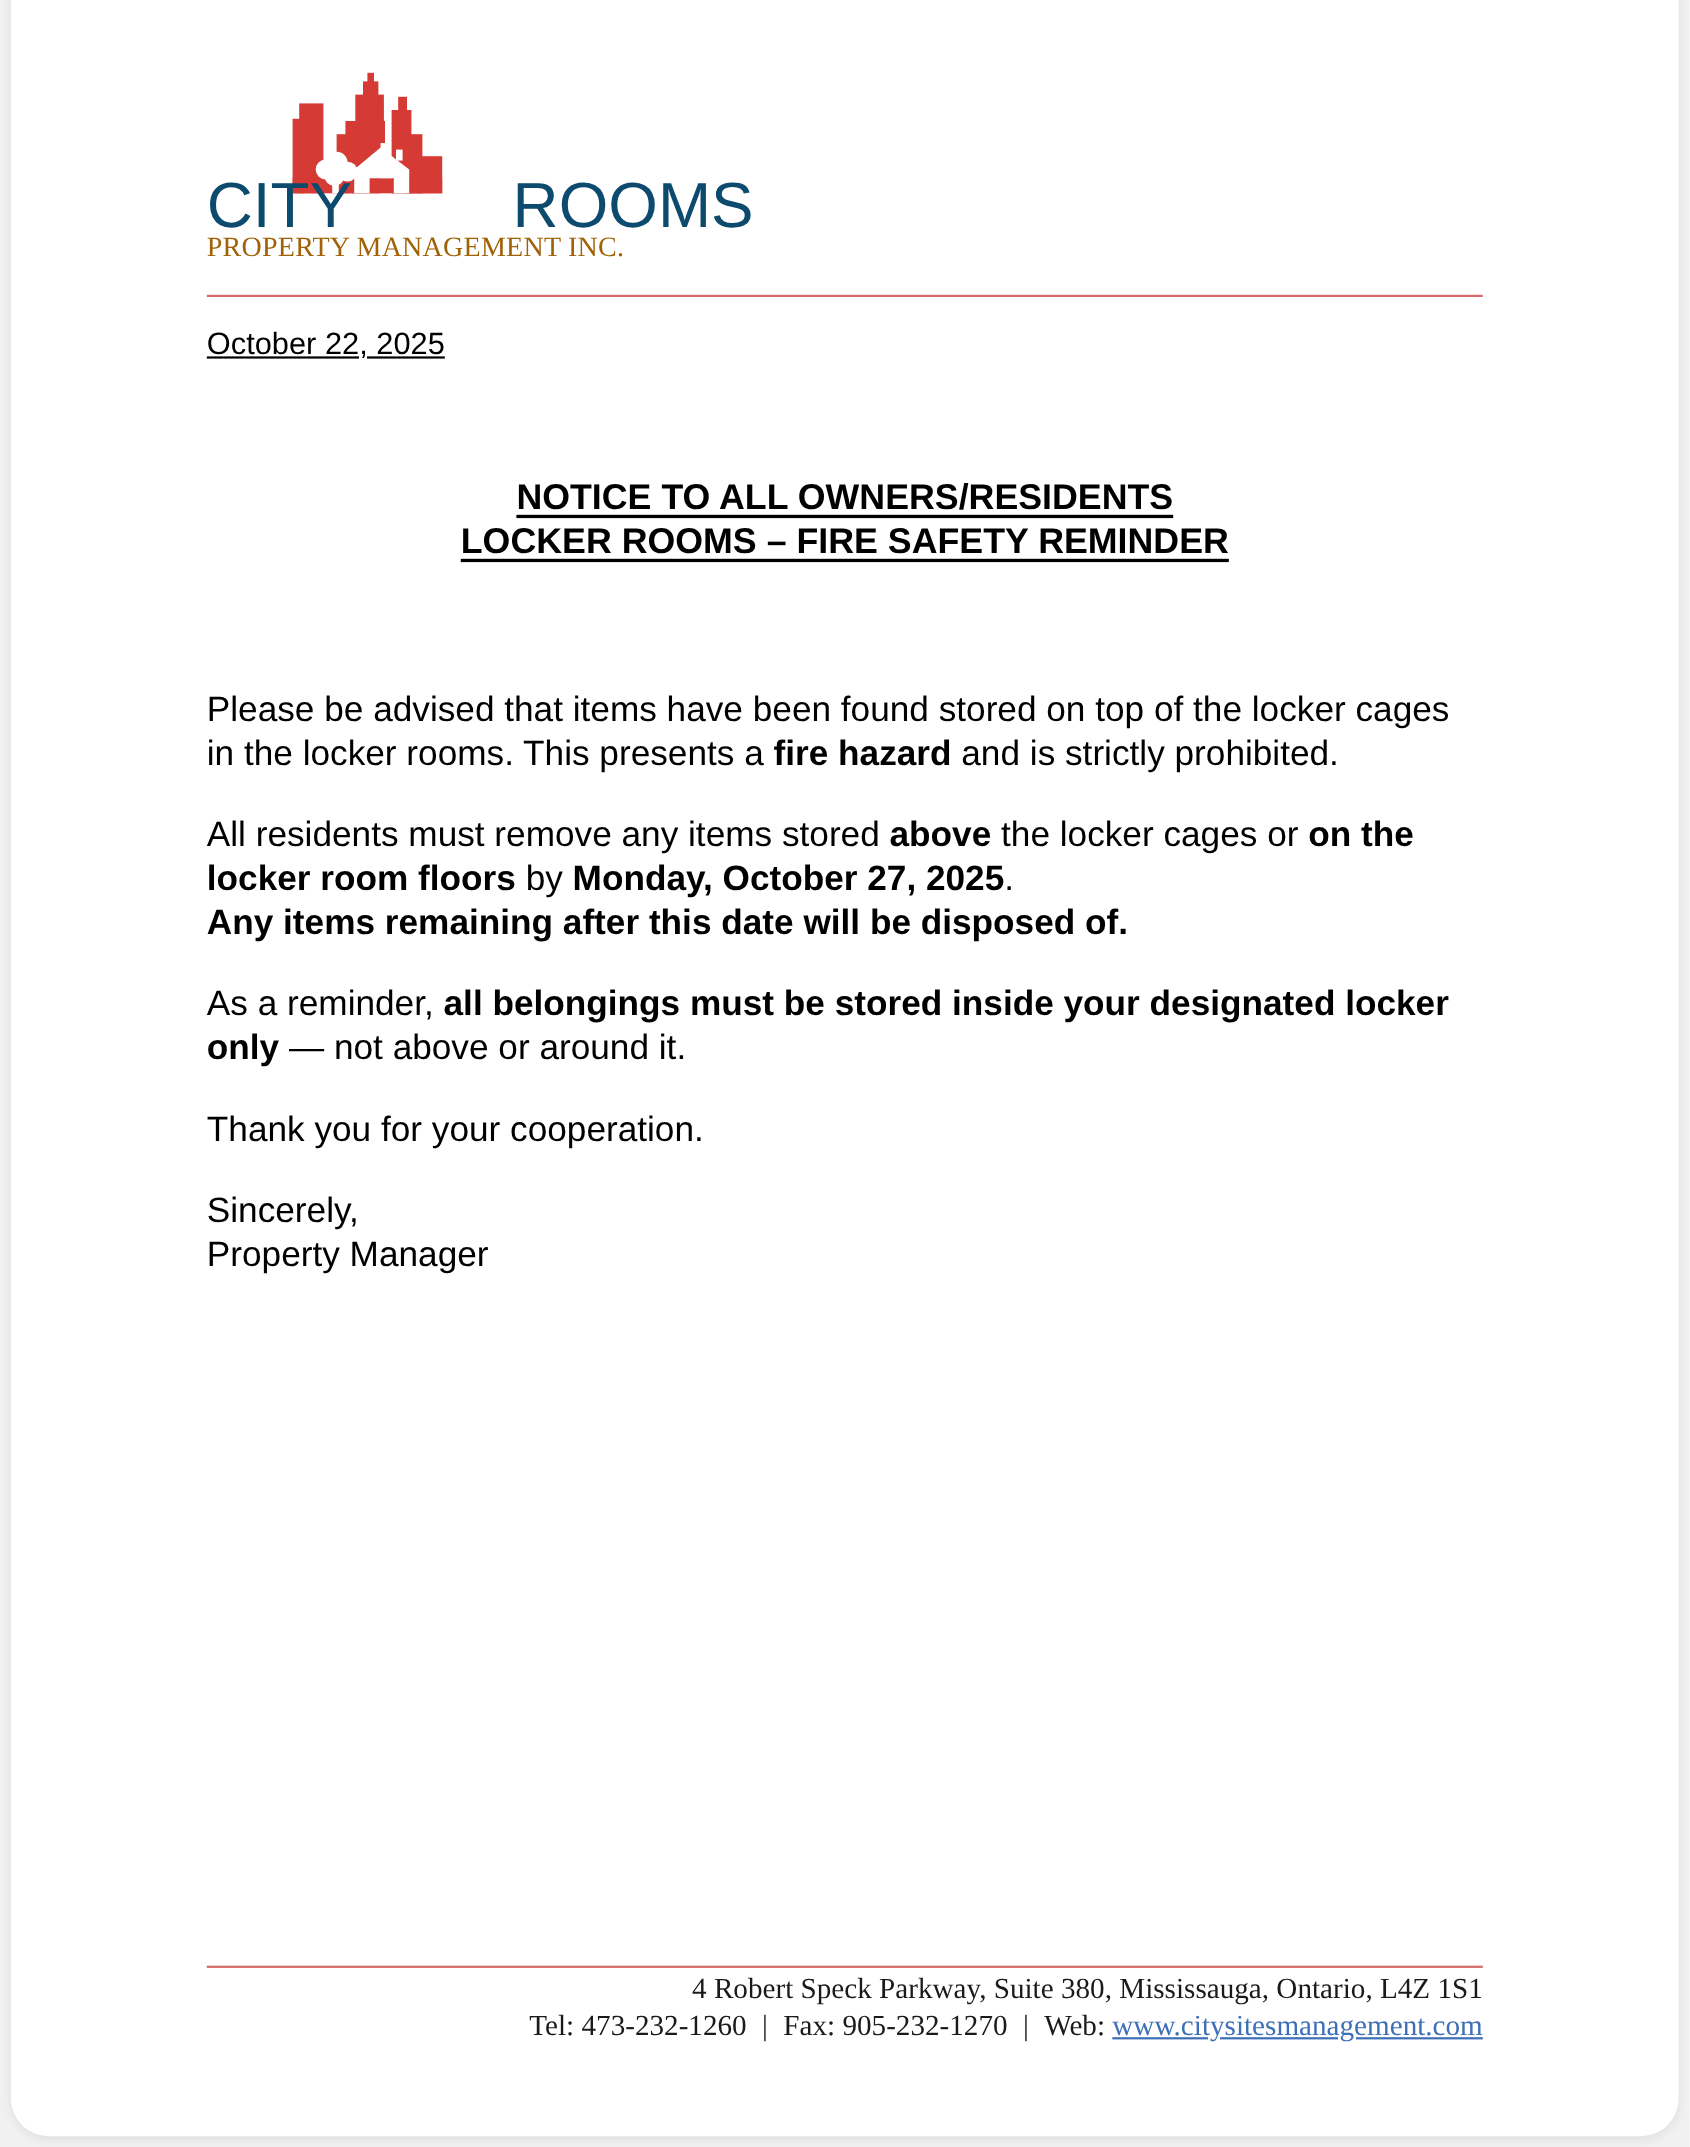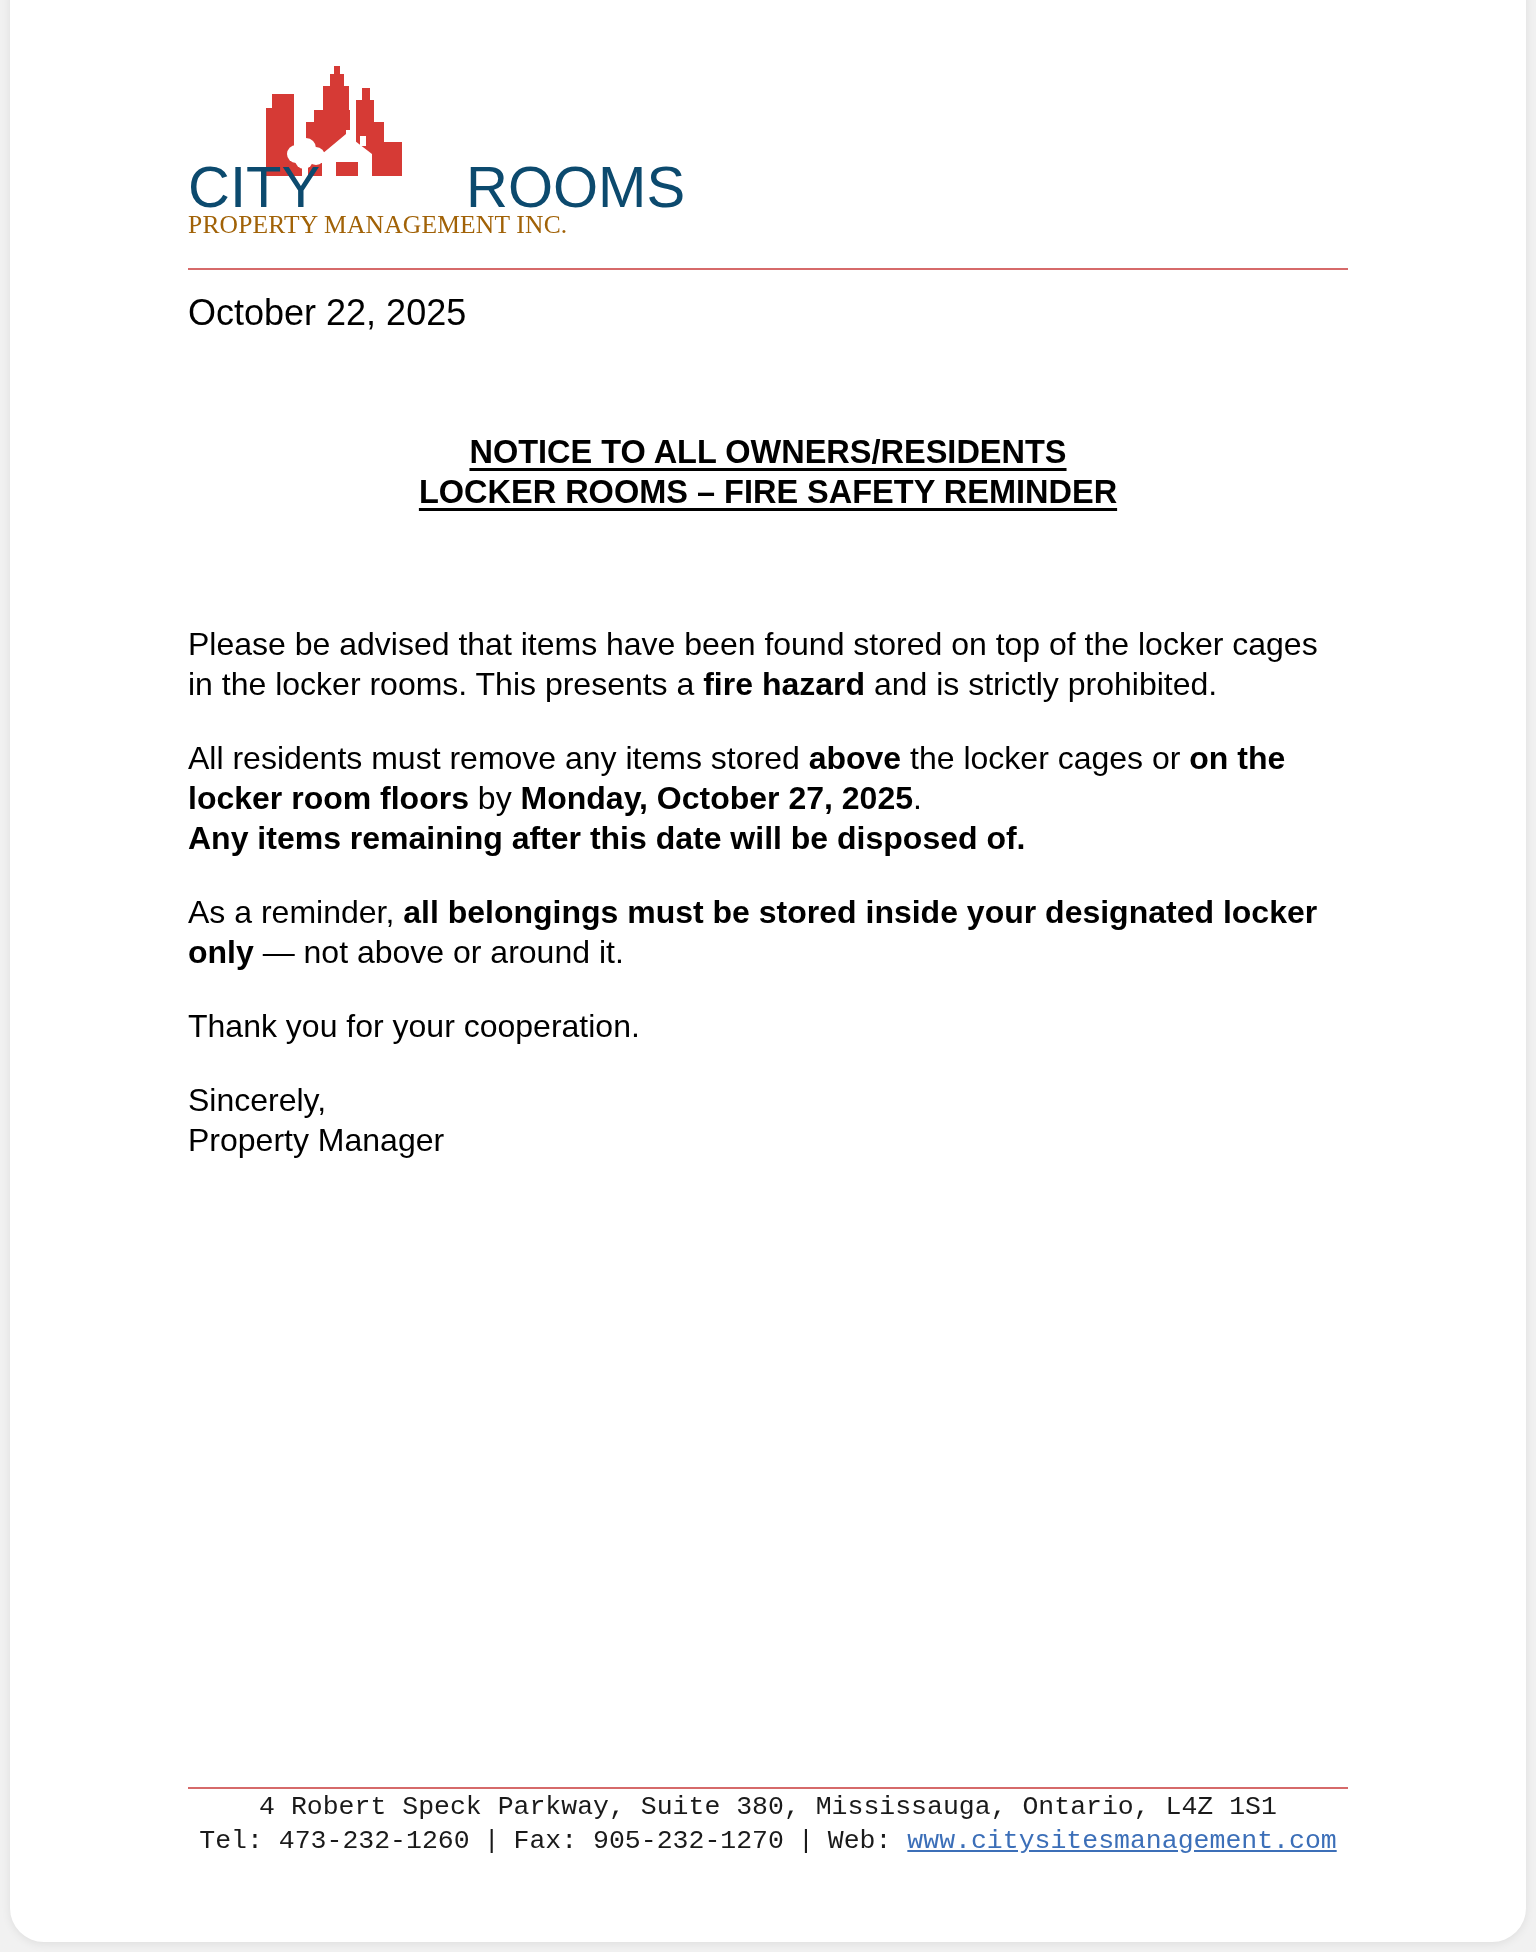--- a/index.html
+++ b/index.html
@@ -49,42 +49,42 @@
   .rule {
     position: absolute;
     left: 188px; width: 1160px; height: 2px;
     background: #d66a6a;
   }
   .rule.top { top: 268px; }
   .rule.bottom { top: 1787px; }
 
   .date {
     position: absolute; left: 188px; top: 293px;
-    font-size: 36px; line-height: 40px;
+    font-size: 28px; line-height: 40px; text-decoration: underline;
   }
   .title {
     position: absolute; left: 188px; width: 1160px; top: 432px;
     text-align: center;
     font-weight: bold;
     font-size: 32.5px; line-height: 40px;
   }
   .title div { text-decoration: underline; text-decoration-thickness: 3px; text-underline-offset: 5px; text-align: center; }
 
   .body {
     position: absolute; left: 188px; width: 1160px; top: 624px;
     font-size: 32px; line-height: 40px;
   }
   .para { margin: 0 0 34px 0; }
   .para b { font-weight: bold; }
   .sig { margin-top: 0; }
 
   .footer {
     position: absolute; left: 188px; width: 1160px; top: 1790px;
-    text-align: center;
-    font-family: Liberation Mono, monospace;
+    text-align: right;
+    font-family: Liberation Serif, serif;
     font-size: 26.5px; line-height: 34px;
     color: #1a1a1a;
   }
   .footer .sep { display: inline-block; padding: 0 14px; }
   .footer a { color: #3c6fb8; text-decoration: underline; }
 </style>
 </head>
 <body>
 
 <div class="page"></div>

